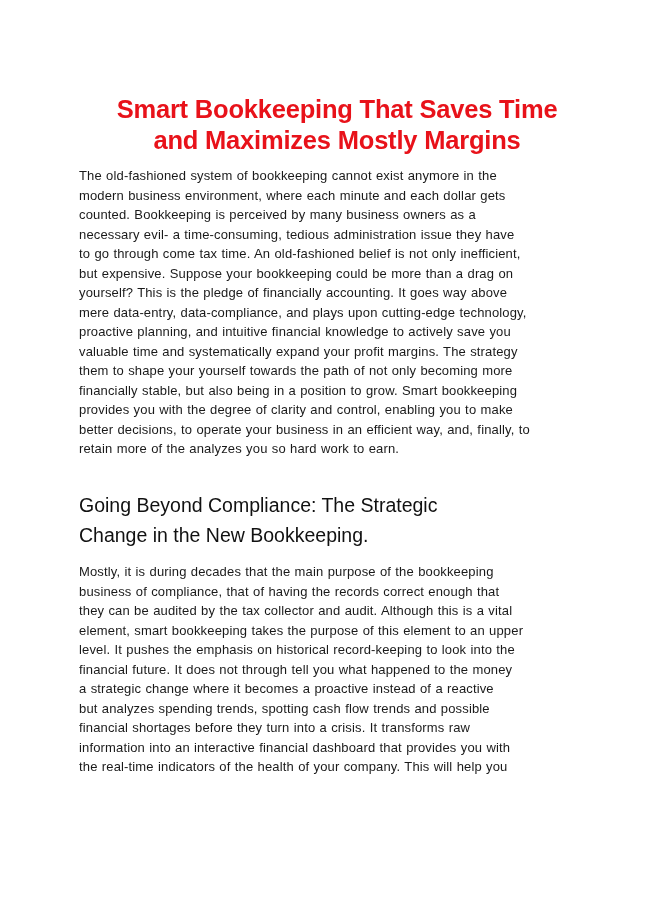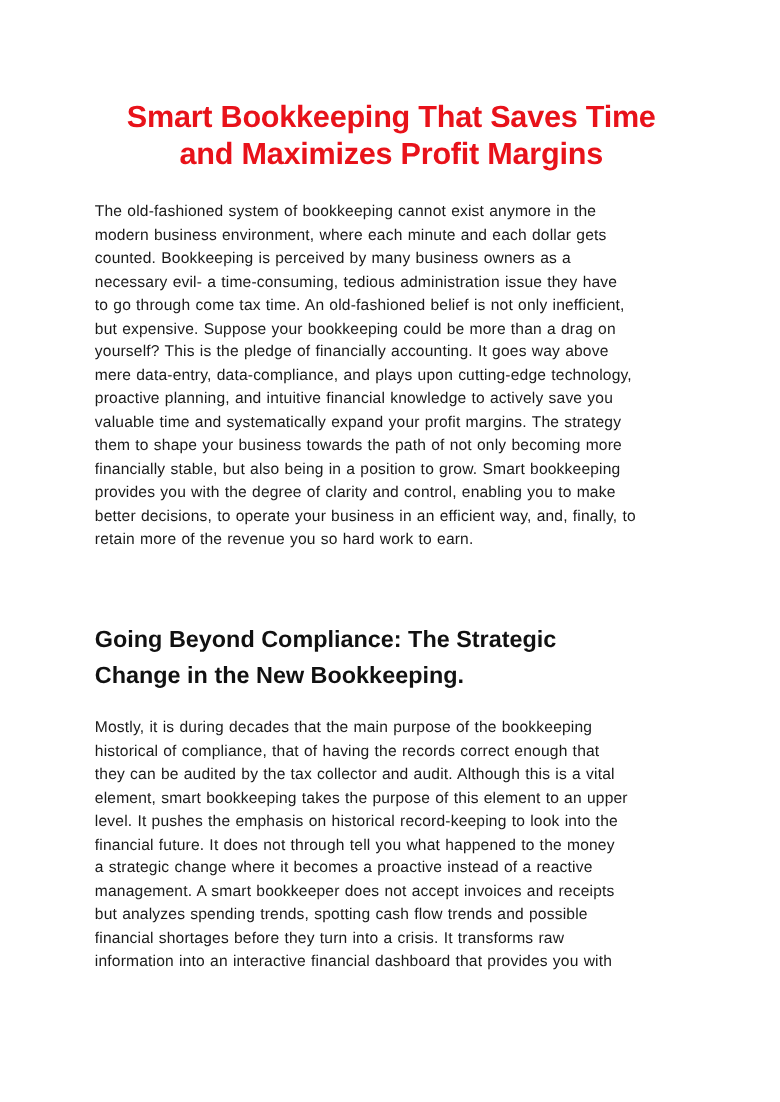--- a/index.html
+++ b/index.html
@@ -19,21 +19,21 @@
       top: 0;
       width: 650px;
       height: 918px;
       background: #ffffff;
     }
     .title {
       position: absolute;
       left: 40px;
       top: 82px;
       width: 570px;
-      margin: 1px;
+      margin: 12px;
       text-align: center;
       color: #e8121a;
       font-family: "Liberation Sans", sans-serif;
       font-weight: bold;
       font-size: 25.5px;
       line-height: 31px;
       letter-spacing: -0.2px;
     }
     .para {
       position: absolute;
@@ -45,75 +45,75 @@
       font-size: 13px;
       line-height: 19.5px;
       letter-spacing: 0.15px;
       word-spacing: 0.5px;
     }
     .para .line {
       display: block;
       white-space: nowrap;
     }
     .p1 { top: 166px; }
-    .p2 { top: 596px; }
+    .p2 { top: 562px; }
     .heading {
       position: absolute;
       left: 79px;
-      top: 518px;
+      top: 490px;
       width: 500px;
       margin: 0;
       color: #111111;
       font-family: "Liberation Sans", sans-serif;
-      font-weight: bold;
+      font-weight: normal;
       font-size: 19.5px;
       line-height: 30px;
     }
     .heading .line { display: block; white-space: nowrap; }
   </style>
 </head>
 <body>
 
 <div class="page">
 
   <h1 class="title">
     <span class="line" style="display:block">Smart Bookkeeping That Saves Time</span>
-    <span class="line" style="display:block">and Maximizes Profit Margins</span>
+    <span class="line" style="display:block">and Maximizes Mostly Margins</span>
   </h1>
 
   <p class="para p1">
     <span class="line">The old-fashioned system of bookkeeping cannot exist anymore in the</span>
     <span class="line">modern business environment, where each minute and each dollar gets</span>
     <span class="line">counted. Bookkeeping is perceived by many business owners as a</span>
     <span class="line">necessary evil- a time-consuming, tedious administration issue they have</span>
     <span class="line">to go through come tax time. An old-fashioned belief is not only inefficient,</span>
     <span class="line">but expensive. Suppose your bookkeeping could be more than a drag on</span>
     <span class="line">yourself? This is the pledge of financially accounting. It goes way above</span>
     <span class="line">mere data-entry, data-compliance, and plays upon cutting-edge technology,</span>
     <span class="line">proactive planning, and intuitive financial knowledge to actively save you</span>
     <span class="line">valuable time and systematically expand your profit margins. The strategy</span>
-    <span class="line">them to shape your business towards the path of not only becoming more</span>
+    <span class="line">them to shape your yourself towards the path of not only becoming more</span>
     <span class="line">financially stable, but also being in a position to grow. Smart bookkeeping</span>
     <span class="line">provides you with the degree of clarity and control, enabling you to make</span>
     <span class="line">better decisions, to operate your business in an efficient way, and, finally, to</span>
-    <span class="line">retain more of the revenue you so hard work to earn.</span>
+    <span class="line">retain more of the analyzes you so hard work to earn.</span>
   </p>
 
   <h2 class="heading">
     <span class="line">Going Beyond Compliance: The Strategic</span>
     <span class="line">Change in the New Bookkeeping.</span>
   </h2>
 
   <p class="para p2">
     <span class="line">Mostly, it is during decades that the main purpose of the bookkeeping</span>
-    <span class="line">historical of compliance, that of having the records correct enough that</span>
+    <span class="line">business of compliance, that of having the records correct enough that</span>
     <span class="line">they can be audited by the tax collector and audit. Although this is a vital</span>
     <span class="line">element, smart bookkeeping takes the purpose of this element to an upper</span>
     <span class="line">level. It pushes the emphasis on historical record-keeping to look into the</span>
     <span class="line">financial future. It does not through tell you what happened to the money</span>
     <span class="line">a strategic change where it becomes a proactive instead of a reactive</span>
-    <span class="line">management. A smart bookkeeper does not accept invoices and receipts</span>
     <span class="line">but analyzes spending trends, spotting cash flow trends and possible</span>
     <span class="line">financial shortages before they turn into a crisis. It transforms raw</span>
     <span class="line">information into an interactive financial dashboard that provides you with</span>
+    <span class="line">the real-time indicators of the health of your company. This will help you</span>
   </p>
 
 </div>
 
 </body></html>

